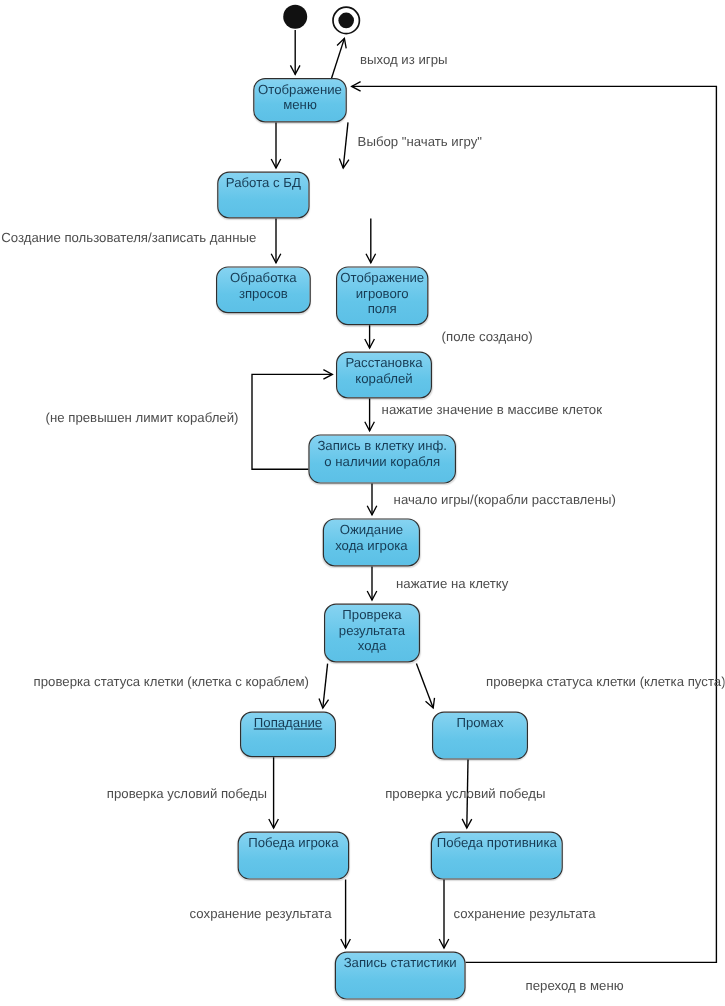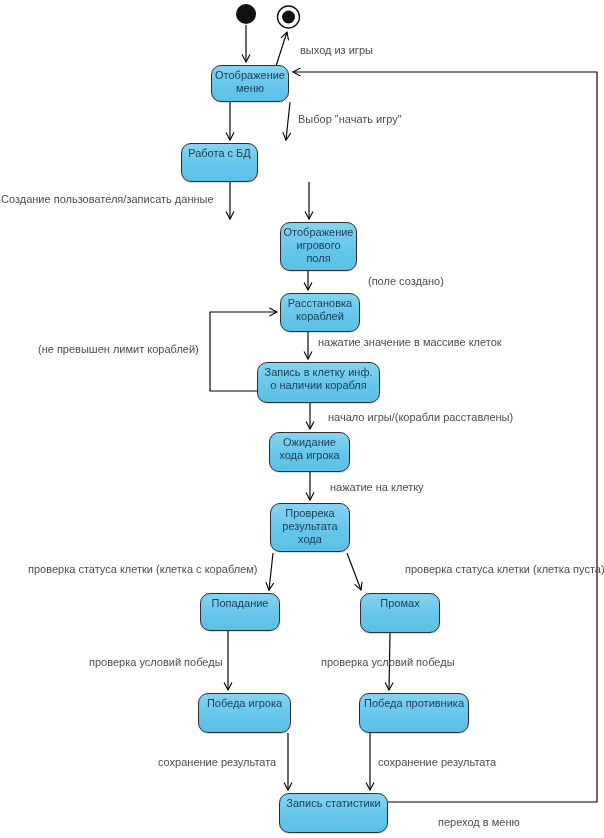--- a/index.html
+++ b/index.html
@@ -57,26 +57,27 @@
 
     <circle cx="246" cy="14" r="10" fill="#111111"></circle>
     <g>
       <circle cx="288.5" cy="17" r="11" fill="#ffffff" stroke="#111111" stroke-width="1.4"></circle>
       <circle cx="288.5" cy="17" r="6.5" fill="#111111"></circle>
     </g>
   </svg>
 
   <div class="node" style="left:211px;top:65px;width:78px;height:37px;">Отображение меню</div>
   <div class="node" style="left:181px;top:143px;width:77px;height:39px;">Работа с БД</div>
+  <div class="node" style="left:180px;top:222px;width:79px;height:39px;">Обработка зпросов</div>
   <div class="node" style="left:280px;top:222px;width:77px;height:49px;">Отображение игрового поля</div>
   <div class="node" style="left:280px;top:293px;width:80px;height:39px;">Расстановка кораблей</div>
   <div class="node" style="left:257px;top:362px;width:123px;height:41px;">Запись в клетку инф. о наличии корабля</div>
   <div class="node" style="left:269px;top:432px;width:81px;height:40px;">Ожидание хода игрока</div>
   <div class="node" style="left:270px;top:503px;width:80px;height:49px;">Проврека результата хода</div>
-  <div class="node" style="left:200px;top:593px;width:80px;height:38px;">Попадание</div>
+  <div class="node" style="left:200px;top:593px;width:80px;height:38px;text-decoration:underline;">Попадание</div>
   <div class="node" style="left:360px;top:593px;width:80px;height:40px;">Промах</div>
   <div class="node" style="left:198px;top:693px;width:93px;height:40px;">Победа игрока</div>
   <div class="node" style="left:359px;top:693px;width:110px;height:40px;">Победа противника</div>
   <div class="node" style="left:279px;top:793px;width:109px;height:40px;text-align:center;">Запись статистики</div>
 
   <div class="elabel" style="left:300px;top:44px;">выход из игры</div>
   <div class="elabel" style="left:298px;top:113px;">Выбор "начать игру"</div>
   <div class="elabel" style="left:1px;top:193px;">Создание пользователя/записать данные</div>
   <div class="elabel" style="left:368px;top:275px;">(поле создано)</div>
   <div class="elabel" style="left:318px;top:336px;">нажатие значение в массиве клеток</div>

